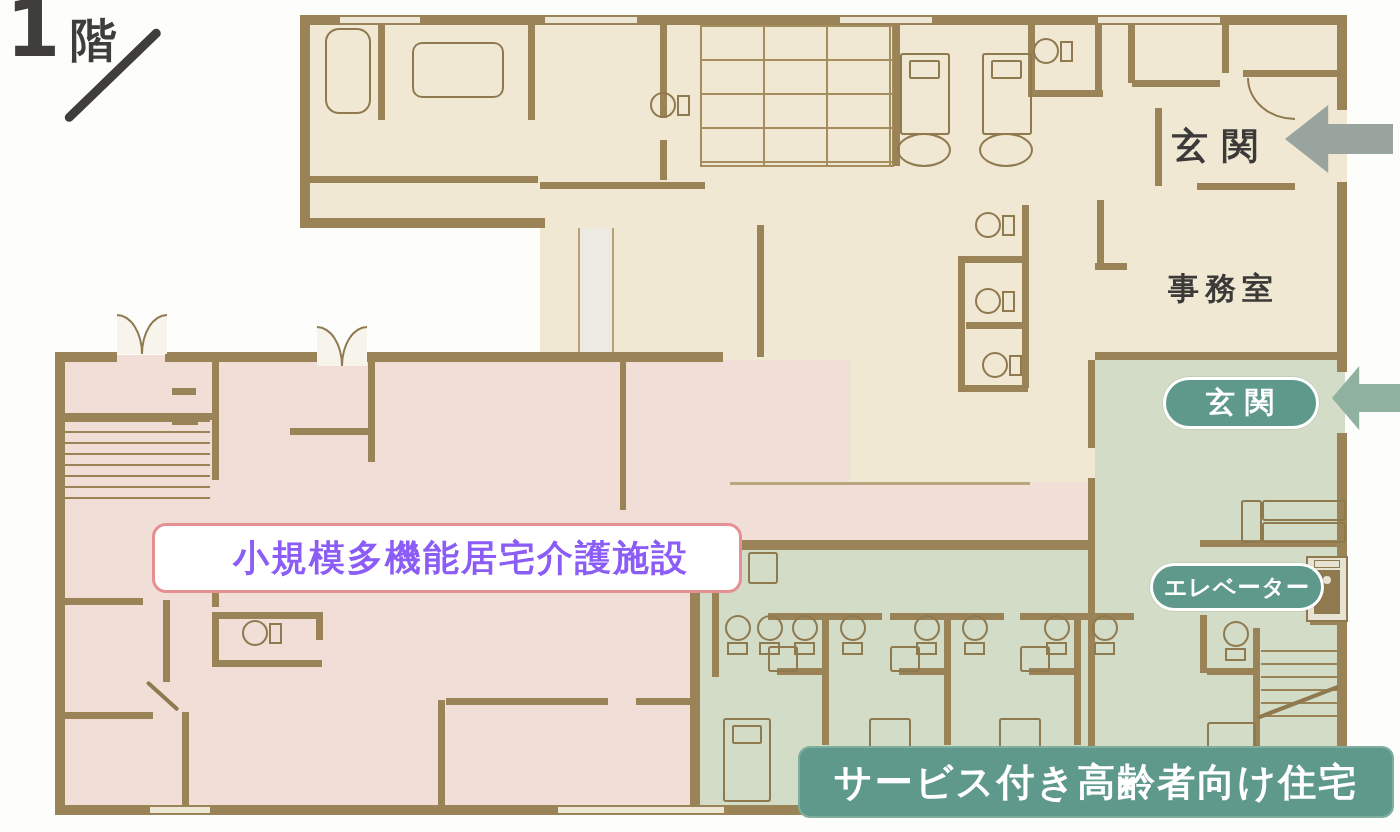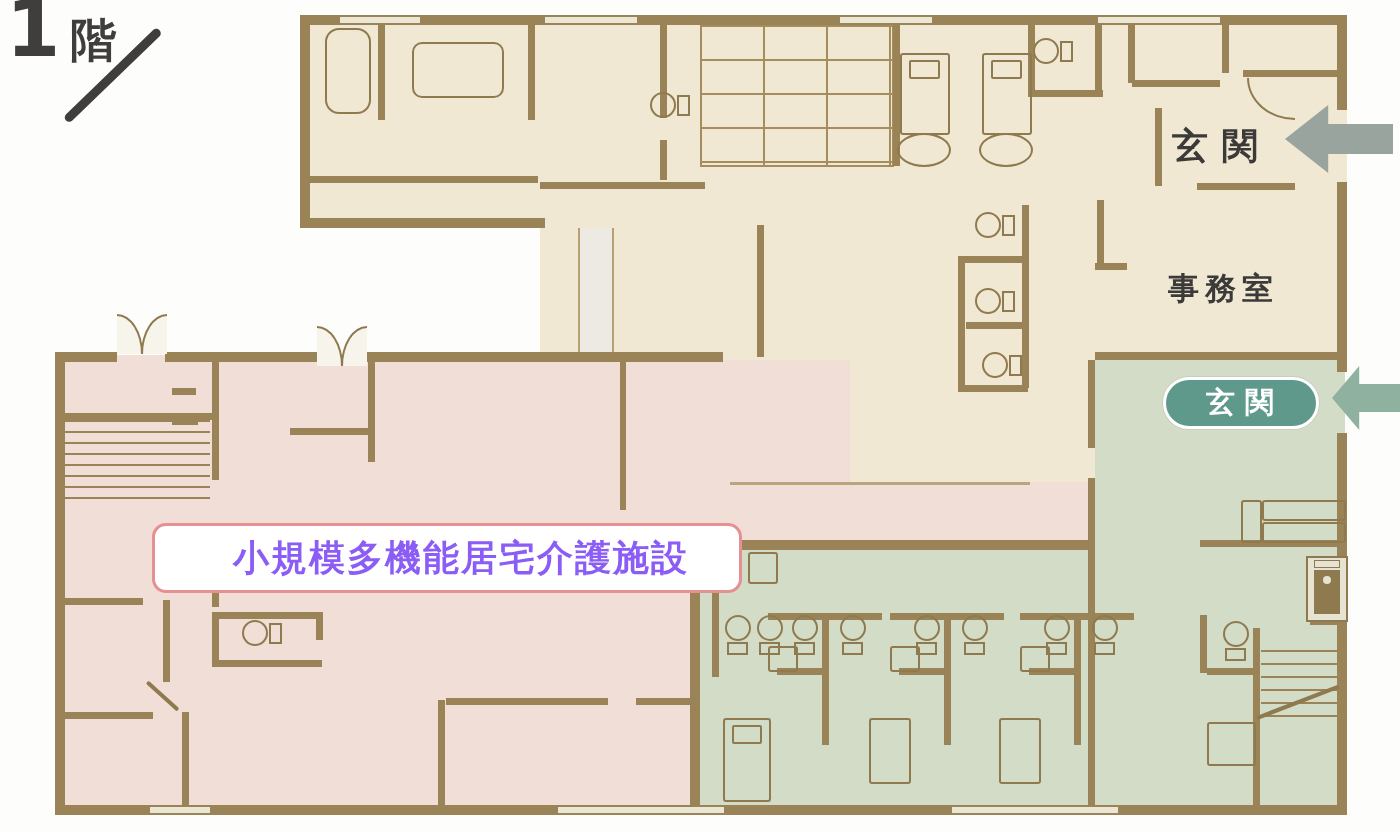--- a/index.html
+++ b/index.html
@@ -261,21 +261,23 @@
       <div class="arc" style="left: 1247px; top: 78px; width: 46px; height: 40px;"></div>
     </div>
 
   <div id="title-block">
     <span id="title-num">1</span>
     <span id="title-kanji">階</span>
   </div>
   <div id="title-slash"></div>
 
   <div class="boxlabel" id="label-care" style="border-color: rgb(229, 144, 146); color: #8b5cf6; padding-left: 28px;">小規模多機能居宅介護施設</div>
+  <div class="boxlabel" id="label-senior" style="background: rgb(94, 153, 139);">サービス付き高齢者向け住宅</div>
 
   <div class="roomtext" id="label-entrance-main" style="color: rgb(59, 58, 56);">玄関</div>
   <div class="roomtext" id="label-office" style="color: rgb(59, 58, 56); text-align: center;">事務室</div>
 
   <div class="pill" id="pill-entrance" style="background: rgb(94, 153, 139);">玄関</div>
+  <div class="pill" id="pill-elevator" style="background: rgb(94, 153, 139);">エレベーター</div>
 
   <div class="arrow" id="arrow-main" style="background: rgb(154, 164, 159);"></div>
   <div class="arrow" id="arrow-senior" style="background: rgb(143, 177, 160);"></div>
 </div>
 
 </body></html>

